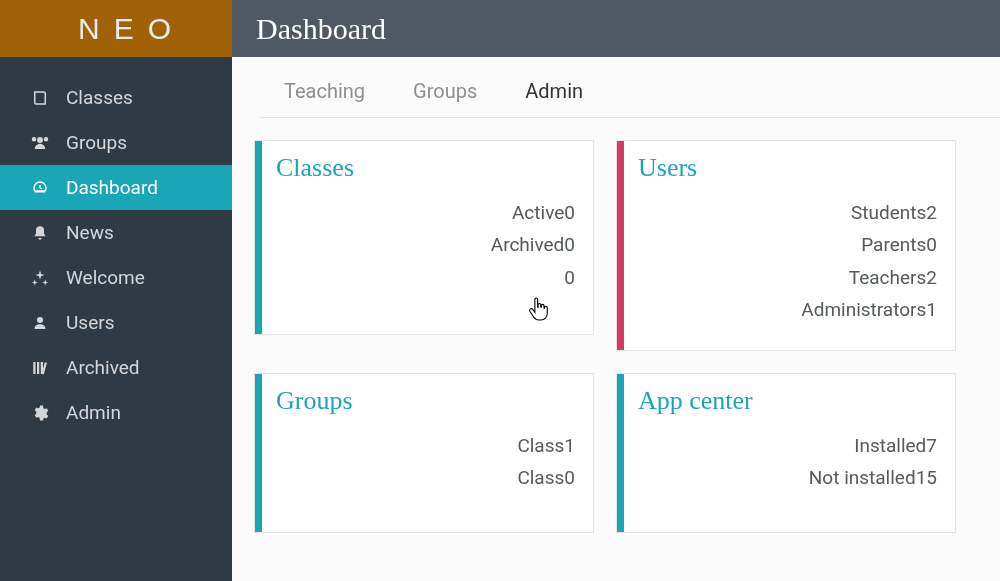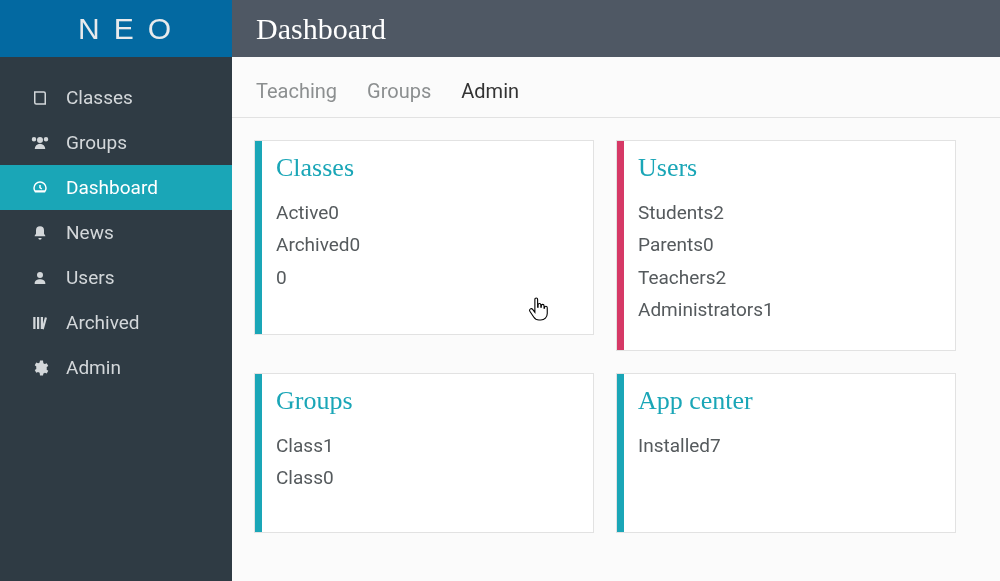--- a/index.html
+++ b/index.html
@@ -15,21 +15,21 @@
     
     .sidebar {
       width: 232px;
       background: #2f3b44;
       color: #d0d4d7;
       flex-shrink: 0;
       display: flex;
       flex-direction: column;
     }
     .logo-wrap {
-      background: #0369a1;
+      background: #a16207;
       height: 57px;
       display: flex;
       align-items: center;
       padding-left: 78px;
     }
     .logo {
       font-family: "Helvetica Neue", Arial, sans-serif;
       font-size: 30px;
       letter-spacing: 14px;
       font-weight: 200;
@@ -67,24 +67,25 @@
       padding-left: 24px;
     }
     .page-title {
       font-family: Georgia, "Times New Roman", serif;
       font-size: 30px;
       font-weight: 400;
       color: #ffffff;
     }
     .tabs {
       display: flex;
-      gap: 30px;
+      gap: 48px;
       padding: 22px 0 12px 24px;
       border-bottom: 1px solid #e2e2e2;
       position: relative;
+      margin-left: 28px;
     }
     .tab {
       font-size: 20px;
       color: #8c8f90;
       cursor: pointer;
       padding-bottom: 2px;
     }
     .tab.active { color: #333; }
 
     
@@ -107,21 +108,21 @@
     .card-title {
       font-family: Georgia, "Times New Roman", serif;
       font-size: 26px;
       font-weight: 400;
       color: #1aa6b7;
       margin-bottom: 14px;
       cursor: pointer;
     }
     .card-row {
       display: flex;
-      justify-content: flex-start;
+      justify-content: flex-end;
       font-size: 19px;
       color: #555a5d;
       line-height: 1.7;
       cursor: pointer;
     }
     .card-row .val { color: #555a5d; }
 
     .card.tall { min-height: 195px; }
     .card.short { min-height: 160px; }
 
@@ -169,20 +170,28 @@
         </span>
         <span>Dashboard</span>
       </div>
       <div class="nav-item">
         <span class="icon">
           <svg width="16" height="18" viewBox="0 0 24 24">
               <path d="M12 2a6 6 0 0 0-6 6v5l-2 3v1h16v-1l-2-3V8a6 6 0 0 0-6-6zm0 20a2.5 2.5 0 0 0 2.5-2.5h-5A2.5 2.5 0 0 0 12 22z"></path>
             </svg>
         </span>
         <span>News</span>
+      </div>
+      <div class="nav-item">
+        <span class="icon">
+          <svg width="18" height="18" viewBox="0 0 24 24">
+              <path d="M12 2l1.5 4.5L18 8l-4.5 1.5L12 14l-1.5-4.5L6 8l4.5-1.5zM5 14l1 3 3 1-3 1-1 3-1-3-3-1 3-1zM19 14l1 3 3 1-3 1-1 3-1-3-3-1 3-1z"></path>
+            </svg>
+        </span>
+        <span>Welcome</span>
       </div>
       <div class="nav-item">
         <span class="icon">
           <svg width="16" height="18" viewBox="0 0 24 24">
               <path d="M12 12a4.5 4.5 0 1 0-4.5-4.5A4.5 4.5 0 0 0 12 12zm0 2c-4 0-8 2-8 6v1h16v-1c0-4-4-6-8-6z"></path>
             </svg>
         </span>
         <span>Users</span>
       </div>
       <div class="nav-item">
@@ -273,20 +282,24 @@
       </div>
 
       <div class="card short">
         <div class="card-accent" style="background:#1aa6b7"></div>
         <div class="card-body">
           <div class="card-title">App center</div>
           <div class="card-row">
             <span>Installed</span>
             <span class="val">7</span>
           </div>
+          <div class="card-row">
+            <span>Not installed</span>
+            <span class="val">15</span>
+          </div>
         </div>
       </div>
 
     </div>
   </main>
 </div>
 
 <div class="cursor">
   <svg width="22" height="26" viewBox="0 0 24 28">
     <path d="M9 2c.8 0 1.5.7 1.5 1.5V12h.5V9.5c0-.8.7-1.5 1.5-1.5s1.5.7 1.5 1.5V12h.5v-1.5c0-.8.7-1.5 1.5-1.5s1.5.7 1.5 1.5V13h.5v-.5c0-.8.7-1.5 1.5-1.5S21 11.7 21 12.5V19c0 4-3 7-7 7h-2c-2.5 0-4.5-1.3-5.8-3.3L2 16.5c-.6-.9-.3-2 .6-2.6.8-.5 1.9-.3 2.5.5l2.4 3.2V3.5C7.5 2.7 8.2 2 9 2z"></path>

